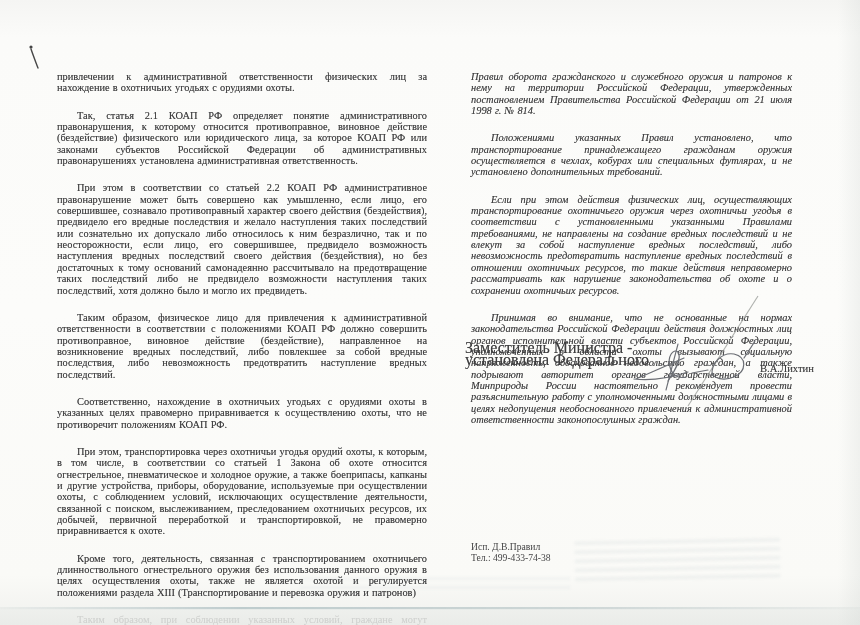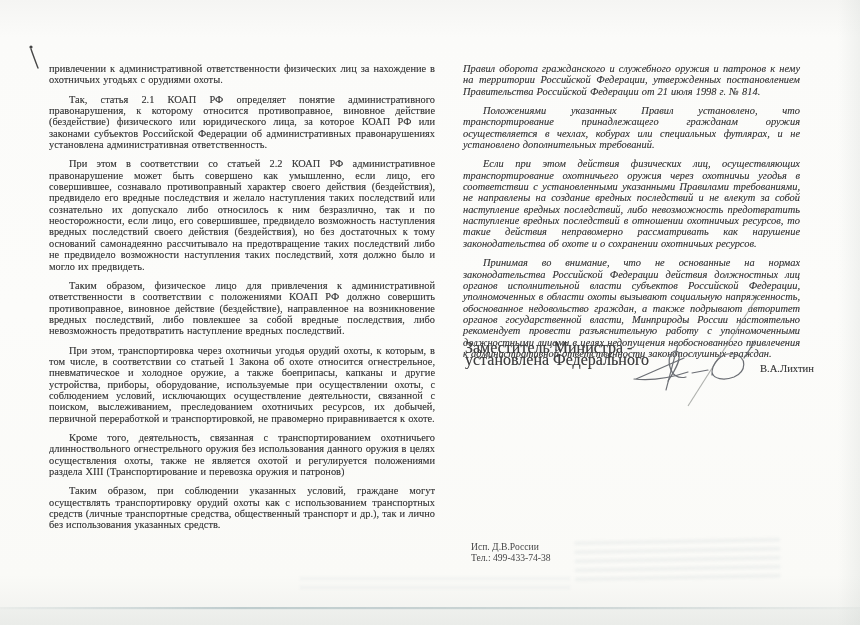--- a/index.html
+++ b/index.html
@@ -18,21 +18,21 @@
   }
   .col{
     position:absolute;top:55px;
     font-size:10.4px;line-height:11.35px;
     color:#3e3e3f;text-align:justify;
     text-shadow:0 0 .5px rgba(62,62,63,.55);
     word-spacing:.5px;
   }
   .col.left{left:41px;width:402px;}
   .col.right{left:455px;width:353px;font-style:italic;}
-  .col p.para{margin:8px;}
+  .col p.para{margin:16px;}
   .col p.para.indent{text-indent:20px;}
   .signoff{
     position:absolute;left:465px;top:342px;width:230px;
     font-size:16px;line-height:11.9px;color:#3e3e3f;
     text-shadow:0 0 .5px rgba(62,62,63,.55);
   }
   .signoff p.para{margin:0;text-align:left;}
   .signer-name{
     position:absolute;left:760px;top:363px;
     font-size:10.6px;color:#3e3e3f;
@@ -68,20 +68,21 @@
   <svg class="overlay" width="60" height="90" style="left:10px;top:30px" viewBox="0 0 60 90">
     <circle cx="21" cy="17" r="1.6" fill="#454545"></circle>
     <path d="M21 19 C 23 25 25 30 28 38" stroke="#474747" stroke-width="1.4" fill="none" stroke-linecap="round"></path>
   </svg>
 
   <div class="col left">
       <p class="para">привлечении к административной ответственности физических лиц за нахождение в охотничьих угодьях с орудиями охоты.</p>
       <p class="para indent">Так, статья 2.1 КОАП РФ определяет понятие административного правонарушения, к которому относится противоправное, виновное действие (бездействие) физического или юридического лица, за которое КОАП РФ или законами субъектов Российской Федерации об административных правонарушениях установлена административная ответственность.</p>
       <p class="para indent">При этом в соответствии со статьей 2.2 КОАП РФ административное правонарушение может быть совершено как умышленно, если лицо, его совершившее, сознавало противоправный характер своего действия (бездействия), предвидело его вредные последствия и желало наступления таких последствий или сознательно их допускало либо относилось к ним безразлично, так и по неосторожности, если лицо, его совершившее, предвидело возможность наступления вредных последствий своего действия (бездействия), но без достаточных к тому оснований самонадеянно рассчитывало на предотвращение таких последствий либо не предвидело возможности наступления таких последствий, хотя должно было и могло их предвидеть.</p>
       <p class="para indent">Таким образом, физическое лицо для привлечения к административной ответственности в соответствии с положениями КОАП РФ должно совершить противоправное, виновное действие (бездействие), направленное на возникновение вредных последствий, либо повлекшее за собой вредные последствия, либо невозможность предотвратить наступление вредных последствий.</p>
+      <p class="para indent">Соответственно, нахождение в охотничьих угодьях с орудиями охоты в указанных целях правомерно приравнивается к осуществлению охоты, что не противоречит положениям КОАП РФ.</p>
       <p class="para indent">При этом, транспортировка через охотничьи угодья орудий охоты, к которым, в том числе, в соответствии со статьей 1 Закона об охоте относится огнестрельное, пневматическое и холодное оружие, а также боеприпасы, капканы и другие устройства, приборы, оборудование, используемые при осуществлении охоты, с соблюдением условий, исключающих осуществление деятельности, связанной с поиском, выслеживанием, преследованием охотничьих ресурсов, их добычей, первичной переработкой и транспортировкой, не правомерно приравнивается к охоте.</p>
       <p class="para indent">Кроме того, деятельность, связанная с транспортированием охотничьего длинноствольного огнестрельного оружия без использования данного оружия в целях осуществления охоты, также не является охотой и регулируется положениями раздела XIII (Транспортирование и перевозка оружия и патронов)</p>
       <p class="para indent">Таким образом, при соблюдении указанных условий, граждане могут осуществлять транспортировку орудий охоты как с использованием транспортных средств (личные транспортные средства, общественный транспорт и др.), так и лично без использования указанных средств.</p>
     </div>
 
   <div class="col right">
       <p class="para">Правил оборота гражданского и служебного оружия и патронов к нему на территории Российской Федерации, утвержденных постановлением Правительства Российской Федерации от 21 июля 1998 г. № 814.</p>
       <p class="para indent">Положениями указанных Правил установлено, что транспортирование принадлежащего гражданам оружия осуществляется в чехлах, кобурах или специальных футлярах, и не установлено дополнительных требований.</p>
       <p class="para indent">Если при этом действия физических лиц, осуществляющих транспортирование охотничьего оружия через охотничьи угодья в соответствии с установленными указанными Правилами требованиями, не направлены на создание вредных последствий и не влекут за собой наступление вредных последствий, либо невозможность предотвратить наступление вредных последствий в отношении охотничьих ресурсов, то такие действия неправомерно рассматривать как нарушение законодательства об охоте и о сохранении охотничьих ресурсов.</p>
       <p class="para indent">Принимая во внимание, что не основанные на нормах законодательства Российской Федерации действия должностных лиц органов исполнительной власти субъектов Российской Федерации, уполномоченных в области охоты вызывают социальную напряженность, обоснованное недовольство граждан, а также подрывают авторитет органов государственной власти, Минприроды России настоятельно рекомендует провести разъяснительную работу с уполномоченными должностными лицами в целях недопущения необоснованного привлечения к административной ответственности законопослушных граждан.</p>
@@ -102,21 +103,21 @@
 
     <path d="M668 381 C 676 369 682 358 678 352 C 673 348 667 357 670 367 C 672 375 678 379 686 377" stroke="#6b6e74" stroke-width="1.2" fill="none" stroke-linecap="round"></path>
     <path d="M678 344 L666 390" stroke="#6b6e74" stroke-width="1.1" fill="none" stroke-linecap="round"></path>
 
     <path d="M692 373 L708 370" stroke="#6b6e74" stroke-width="1.2" fill="none" stroke-linecap="round"></path>
 
     <path d="M712 375 C 711 363 722 352 734 354 C 747 357 747 371 734 377 C 724 381 713 379 712 372 M744 358 C 748 352 752 346 755 341" stroke="#6b6e74" stroke-width="1.2" fill="none" stroke-linecap="round"></path>
   </svg>
 
   <div class="footer">
-    <div>Исп. Д.В.России</div>
+    <div>Исп. Д.В.Правил</div>
     <div>Тел.: 499-433-74-38</div>
   </div>
 
   <div class="bleed b1"></div>
   <div class="bleed b2"></div>
 
   <div class="page-bottom-edge"></div>
   <div class="below-edge"></div>
 </div>
 

